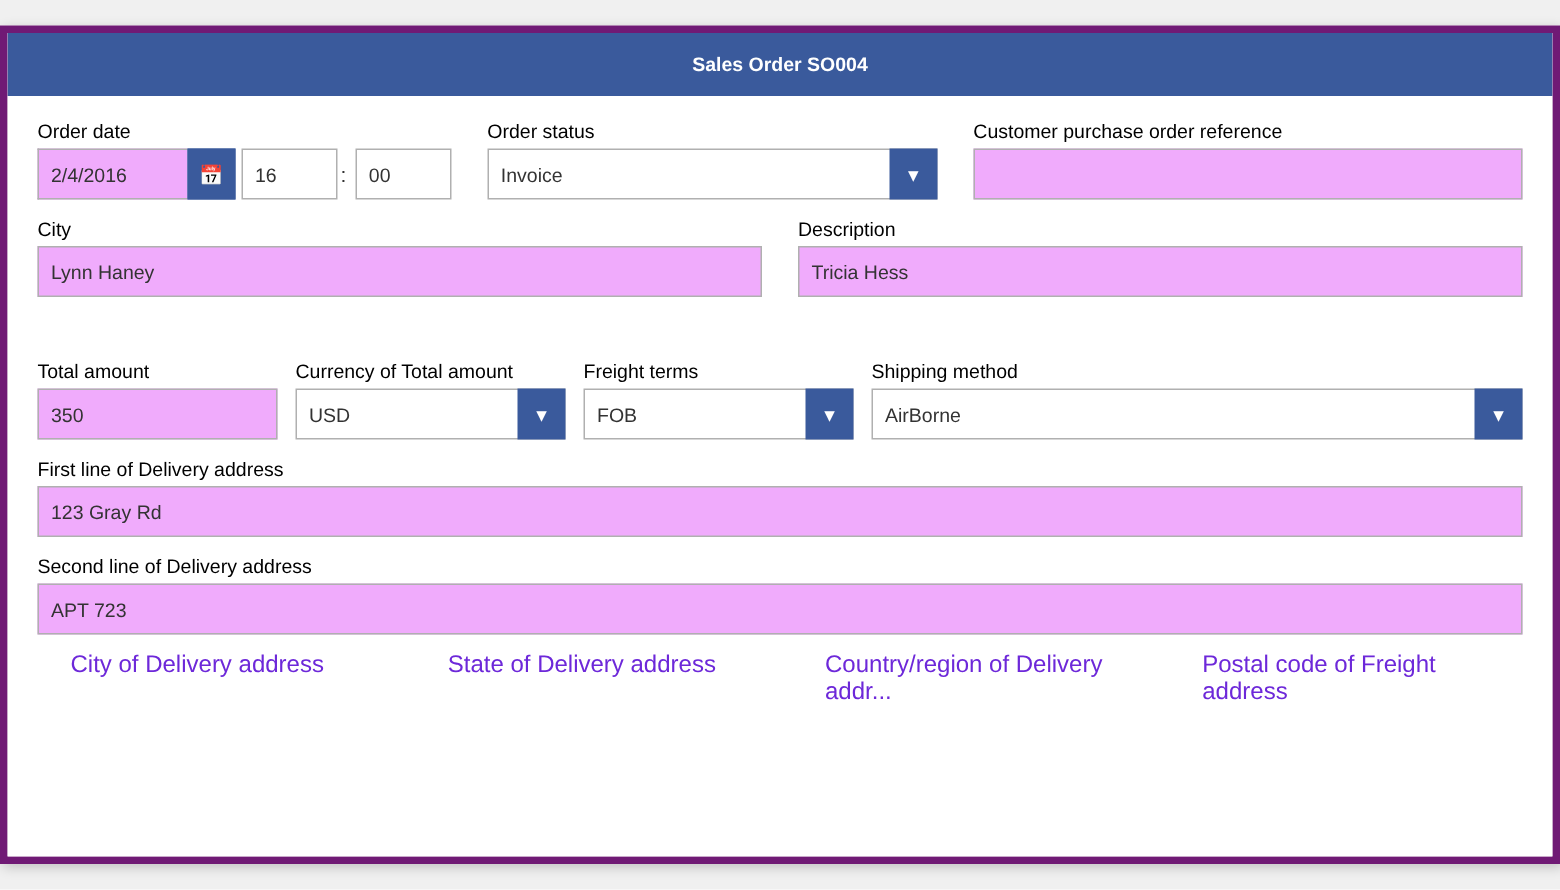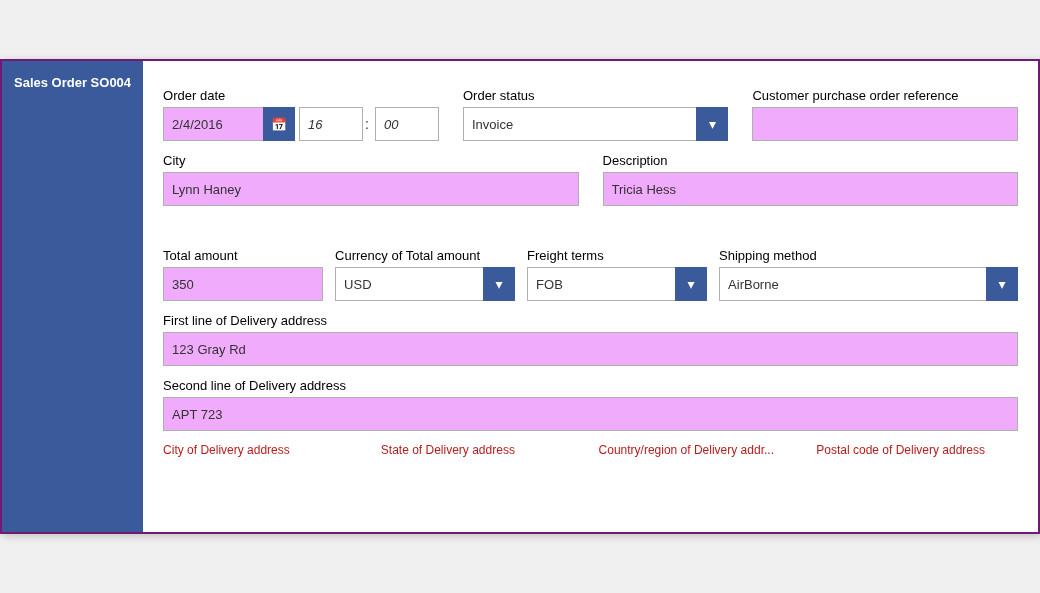--- a/index.html
+++ b/index.html
@@ -13,43 +13,43 @@
     body {
       background: #f0f0f0;
       display: flex;
       justify-content: center;
       align-items: center;
       min-height: 100vh;
     }
 
     .window {
       width: 1040px;
-      height: 475px;
+      height: 559px;
       background: #ffffff;
-      border: 2px solid #701a75;
-      display: flex;
-      flex-direction: row;
+      border: 5px solid #701a75;
+      display: flex;
+      flex-direction: column;
       overflow: hidden;
       box-shadow: 2px 2px 8px rgba(0,0,0,0.2);
     }
 
     .title-bar {
       background: #3a5a9c;
       color: #ffffff;
       text-align: center;
       padding: 12px;
       font-size: 16px;
       font-weight: 600;
       flex-shrink: 0;
     }
 
     .content {
       flex: 1;
       overflow-y: auto;
-      padding: 27px 20px;
+      padding: 16px 20px;
       background: #ffffff;
       position: relative;
     }
 
     .content::-webkit-scrollbar {
       width: 12px;
     }
 
     .content::-webkit-scrollbar-track {
       background: #f0f0f0;
@@ -154,21 +154,20 @@
       appearance: none;
       -webkit-appearance: none;
       border: 1px solid #b0b0b0;
       padding: 6px 32px 6px 8px;
       height: 34px;
       outline: none;
       background: #fff;
       color: #333;
       cursor: pointer;
       width: 64px;
-      font-style: italic;
     }
 
     .time-sep {
       margin: 0 2px;
       color: #333;
       font-size: 14px;
       line-height: 34px;
     }
 
     .row-order-date {
@@ -270,22 +269,23 @@
     }
 
     .bottom-labels {
       display: flex;
       gap: 16px;
       margin-top: 4px;
     }
 
     .bottom-label {
       flex: 1;
-      color: #b91c1c;
-      font-size: 12px;
+      color: #6d28d9;
+      font-size: 16px;
+      margin-left: 22px;
     }
   </style>
 </head>
 <body>
 
 <div class="window">
   <div class="title-bar">
     <span>Sales Order SO004</span>
   </div>
 
@@ -402,17 +402,17 @@
 
     <div class="row-address2">
       <label>Second line of Delivery address</label>
       <input type="text" style="width: 100%;" value="APT 723">
     </div>
 
     <div class="bottom-labels">
       <span class="bottom-label">City of Delivery address</span>
       <span class="bottom-label">State of Delivery address</span>
       <span class="bottom-label">Country/region of Delivery addr...</span>
-      <span class="bottom-label">Postal code of Delivery address</span>
+      <span class="bottom-label">Postal code of Freight address</span>
     </div>
 
   </div>
 </div>
 
 </body></html>

